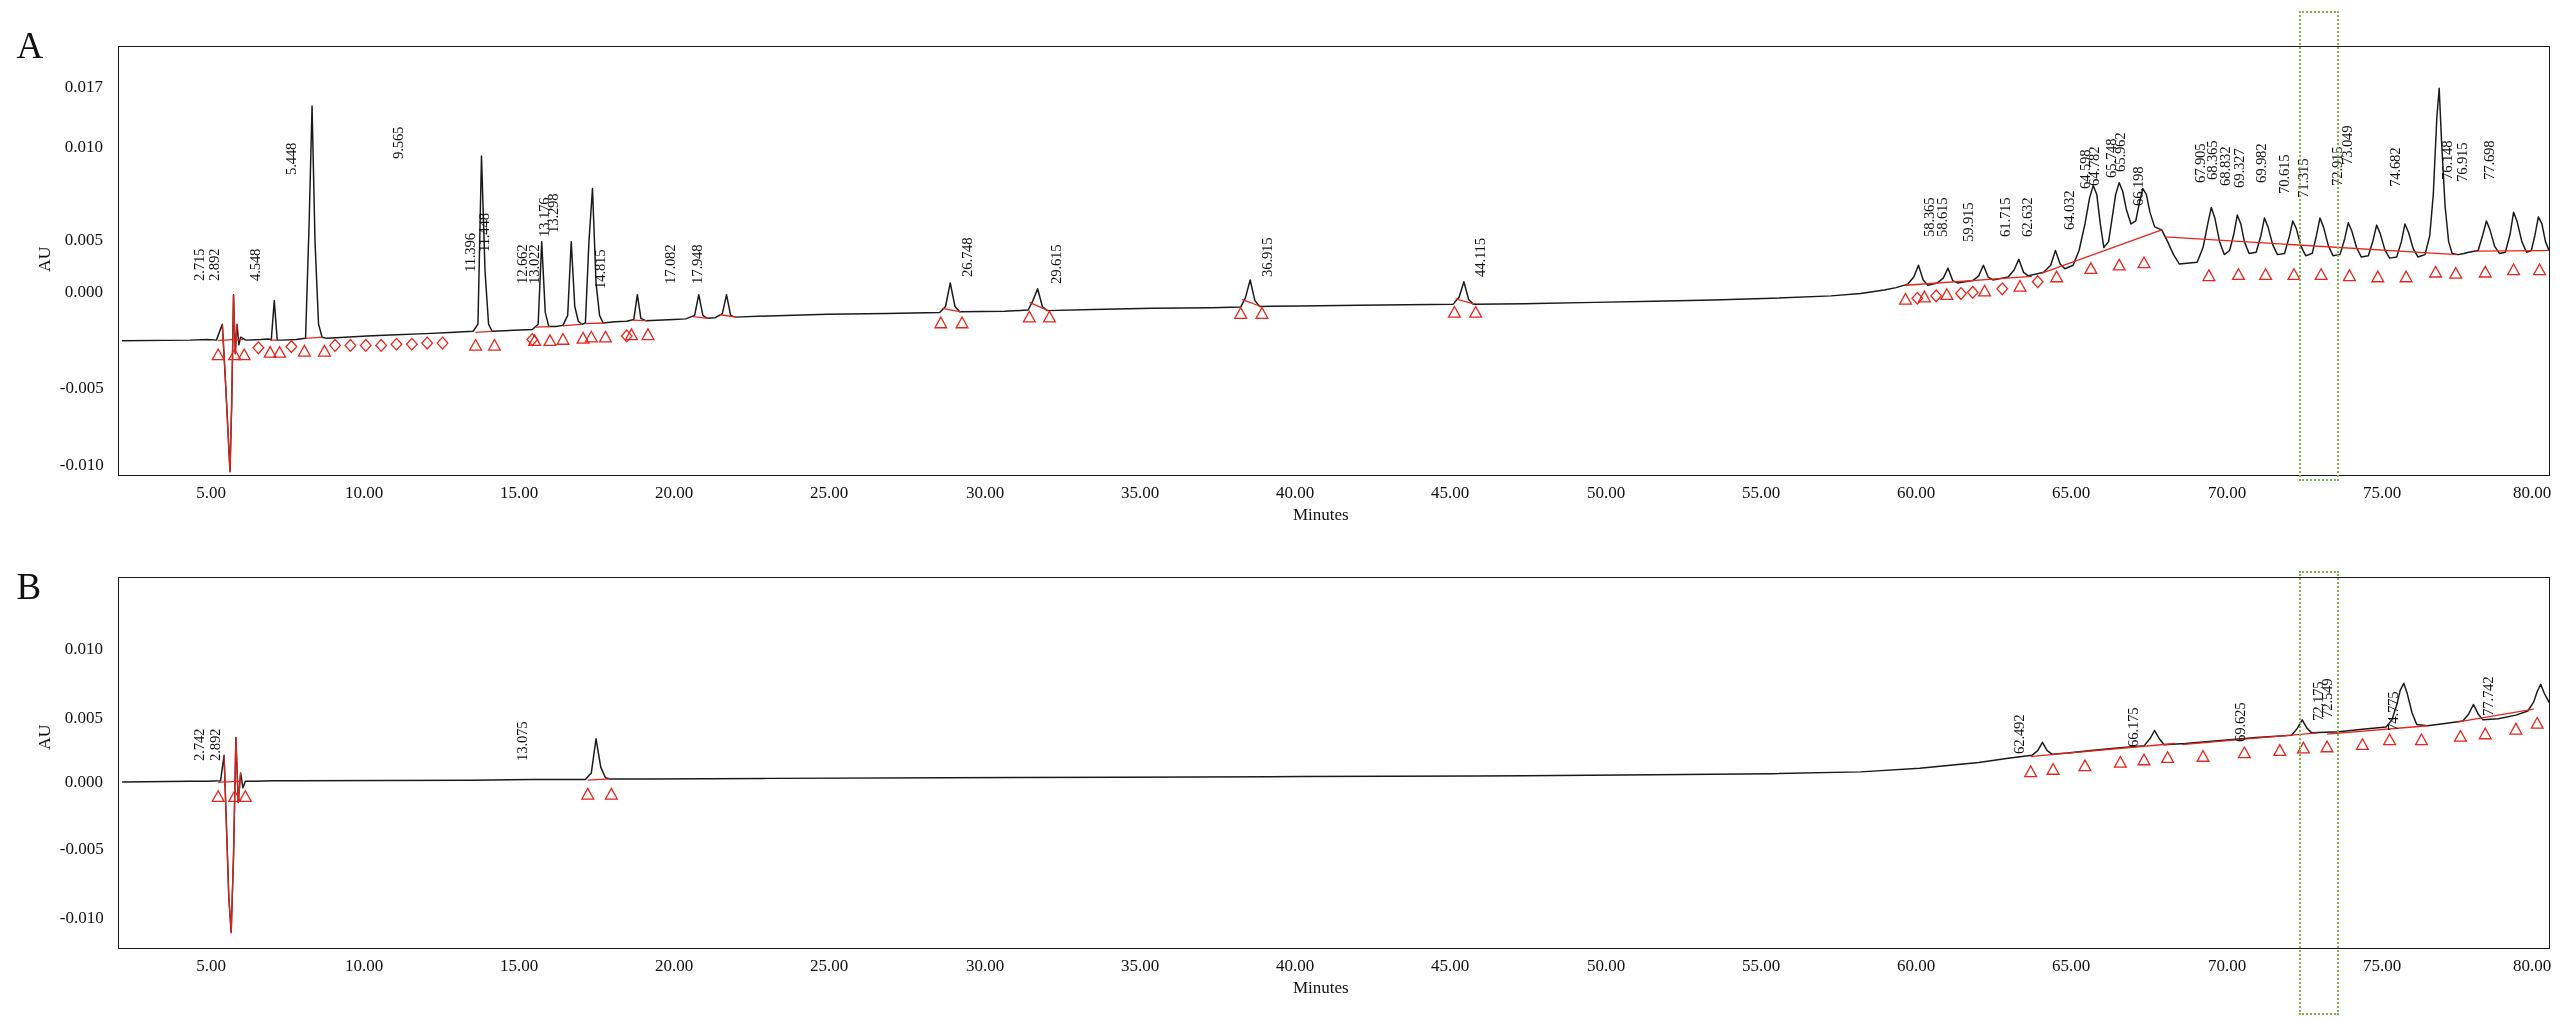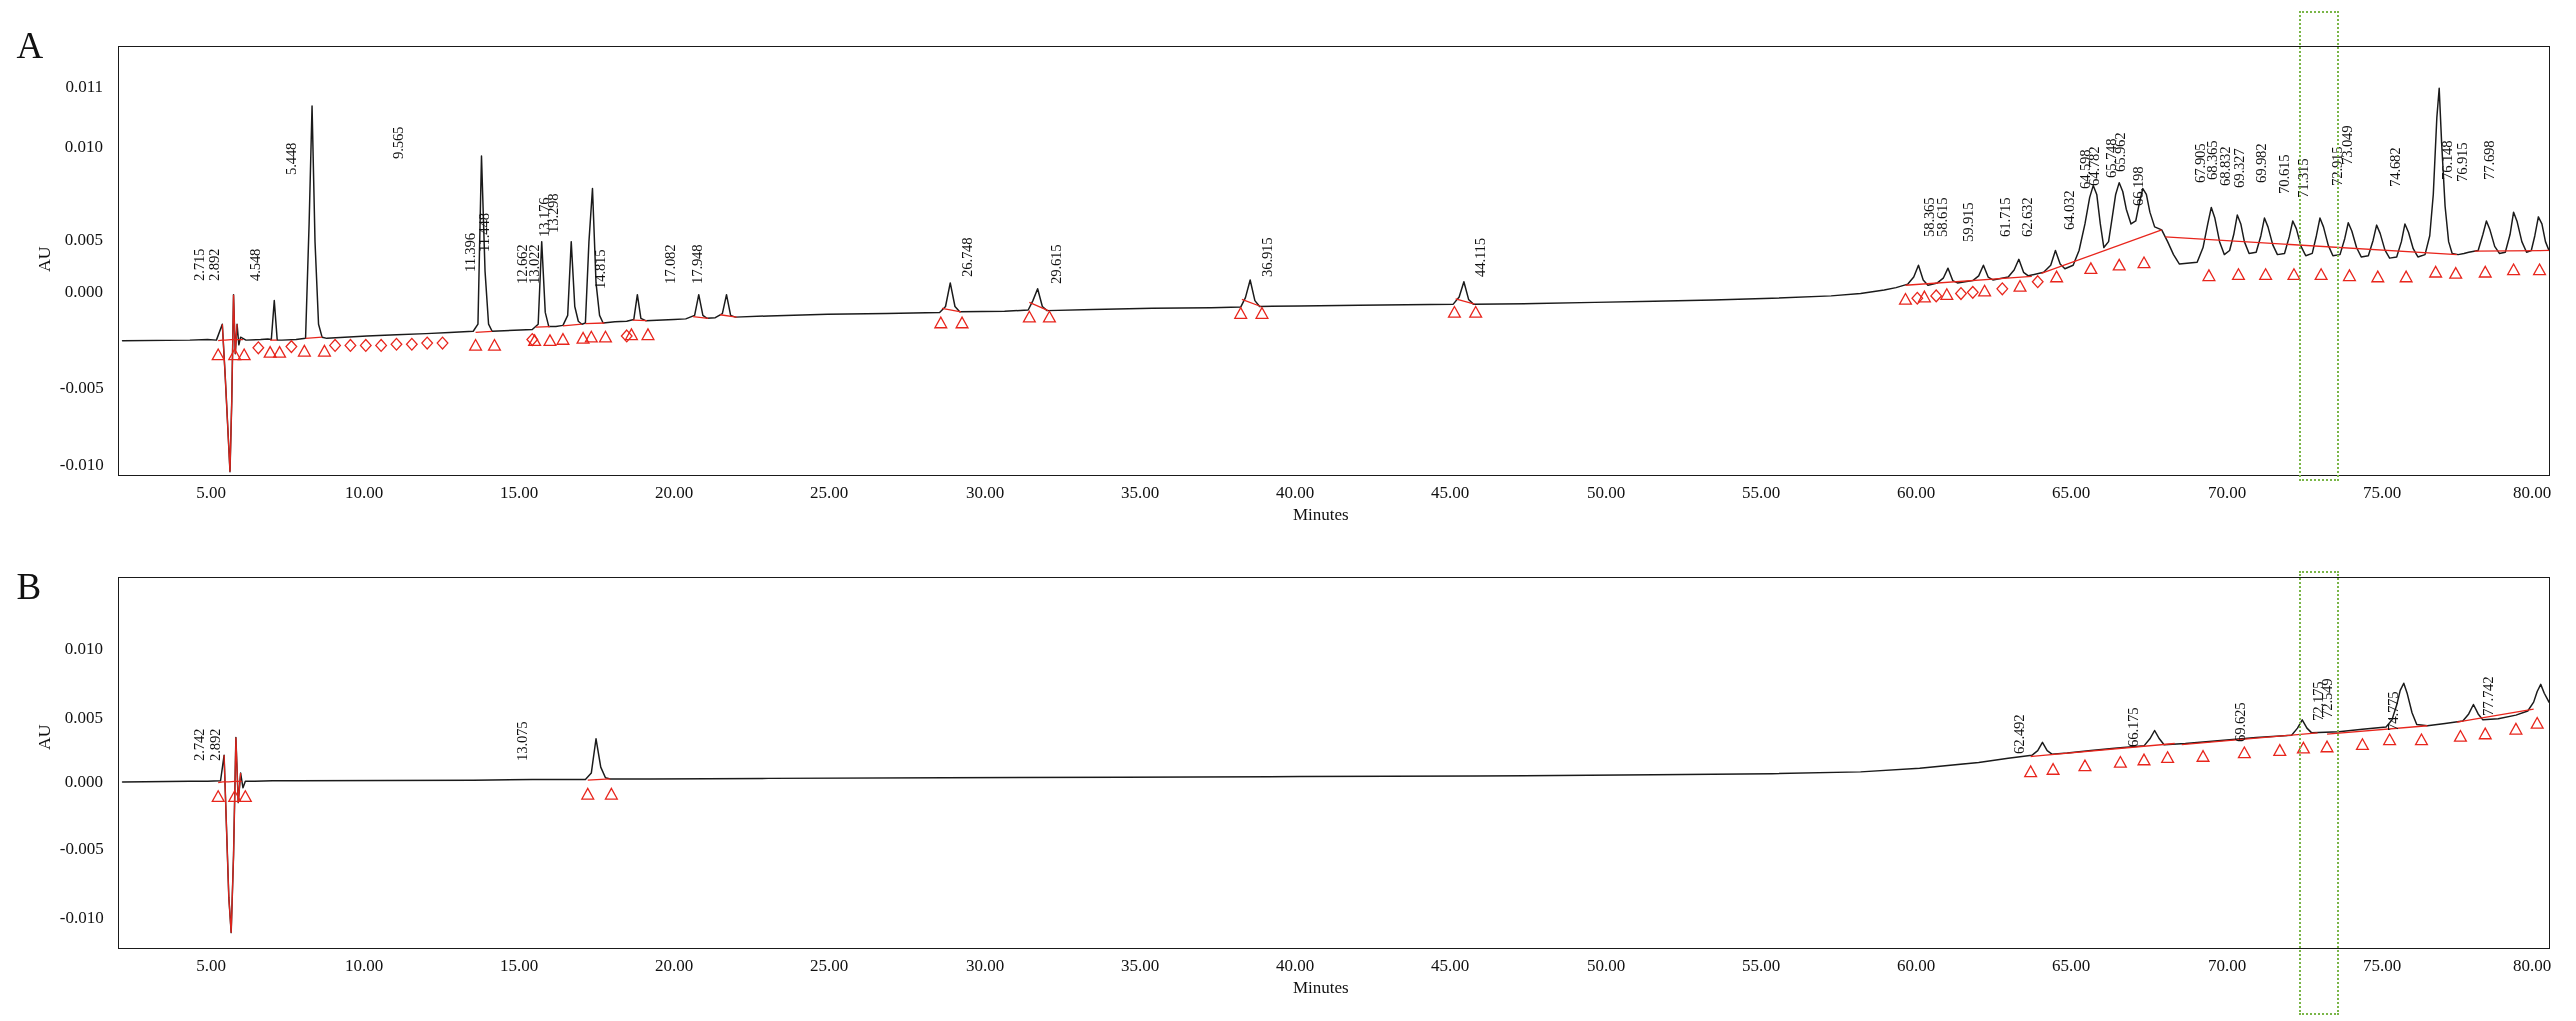--- a/index.html
+++ b/index.html
@@ -76,21 +76,21 @@
 <body>
 
 <div class="page">
 
   <div class="panel" style="left:0;top:0;width:2576px;height:519px;">
 
     <div class="panel-letter" style="left:16.5px;top:26.6px;">A</div>
 
     <div class="axis-label-y" style="left:34px;top:272px;">AU</div>
 
-    <div class="ytick" style="left:32px;top:77px;width:71px;">0.011</div>
+    <div class="ytick" style="left:32px;top:77px;width:71px;">0.017</div>
     <div class="ytick" style="left:32px;top:137px;width:71px;">0.010</div>
     <div class="ytick" style="left:32px;top:230px;width:71px;">0.005</div>
     <div class="ytick" style="left:32px;top:282px;width:71px;">0.000</div>
     <div class="ytick" style="left:20.7px;top:378px;width:83px;">-0.005</div>
     <div class="ytick" style="left:20.7px;top:455px;width:83px;">-0.010</div>
 
     <div class="plot-frame" style="left:118px;top:46px;width:2432px;height:430px;">
       <svg width="2430" height="427" viewBox="0 0 4116 724" preserveAspectRatio="none">
 
         <g stroke="#1a1a1a" stroke-width="2.5" fill="none" stroke-linejoin="round" stroke-linecap="round">

